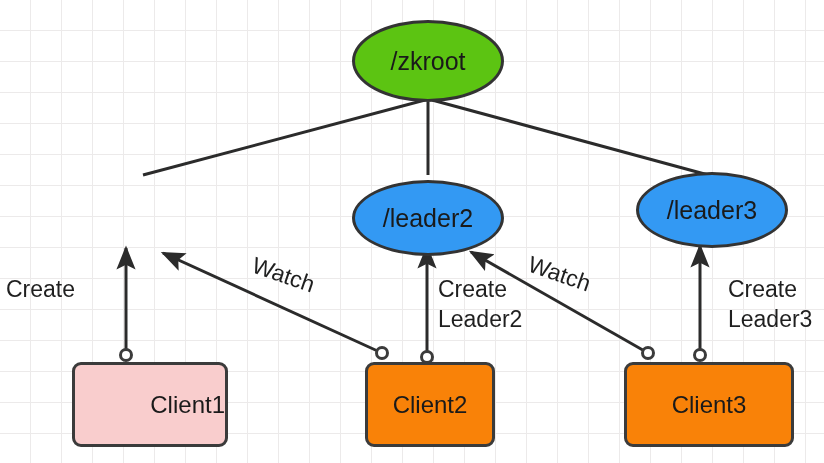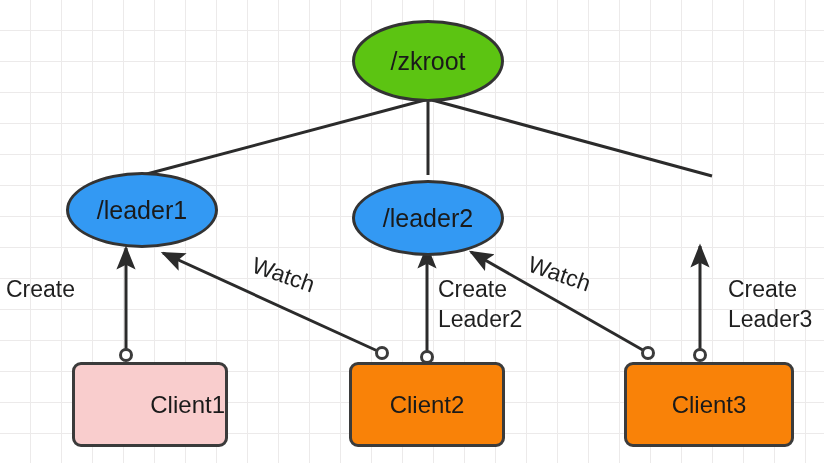--- a/index.html
+++ b/index.html
@@ -96,34 +96,34 @@
     <line x1="700" y1="355" x2="700" y2="246" stroke="#2b2b2b" stroke-width="3" marker-end="url(#arrowhead)"></line>
 
     <line x1="382" y1="353" x2="163" y2="253" stroke="#2b2b2b" stroke-width="3" marker-end="url(#arrowhead)"></line>
     <line x1="648" y1="353" x2="471" y2="252" stroke="#2b2b2b" stroke-width="3" marker-end="url(#arrowhead)"></line>
   </svg>
 
   <div class="node ellipse rootnode" style="left:352px; top:20px; width:152px; height:82px;">
     <span>/zkroot</span>
   </div>
 
-  <div class="node ellipse leadernode" style="left:66px; top:172px; width:152px; height:76px;">
-    <span>/leader1</span>
-  </div>
 
   <div class="node ellipse leadernode" style="left:352px; top:180px; width:152px; height:76px;">
     <span>/leader2</span>
   </div>
 
+  <div class="node ellipse leadernode" style="left:636px; top:172px; width:152px; height:76px;">
+    <span>/leader3</span>
+  </div>
 
   <div class="node rect client-pink" style="left:72px; top:362px; width:156px; height:85px;justify-content:flex-end;">
     <span>Client1</span>
   </div>
 
-  <div class="node rect client-orange" style="left:349px; top:362px; width:156px; height:85px;">
+  <div class="node rect client-orange" style="left:365px; top:362px; width:130px; height:85px;">
     <span>Client2</span>
   </div>
 
   <div class="node rect client-orange" style="left:624px; top:362px; width:170px; height:85px;">
     <span>Client3</span>
   </div>
 
   <div class="port" style="left:119px; top:348px;"></div>
   <div class="port" style="left:375px; top:346px;"></div>
   <div class="port" style="left:420px; top:350px;"></div>

